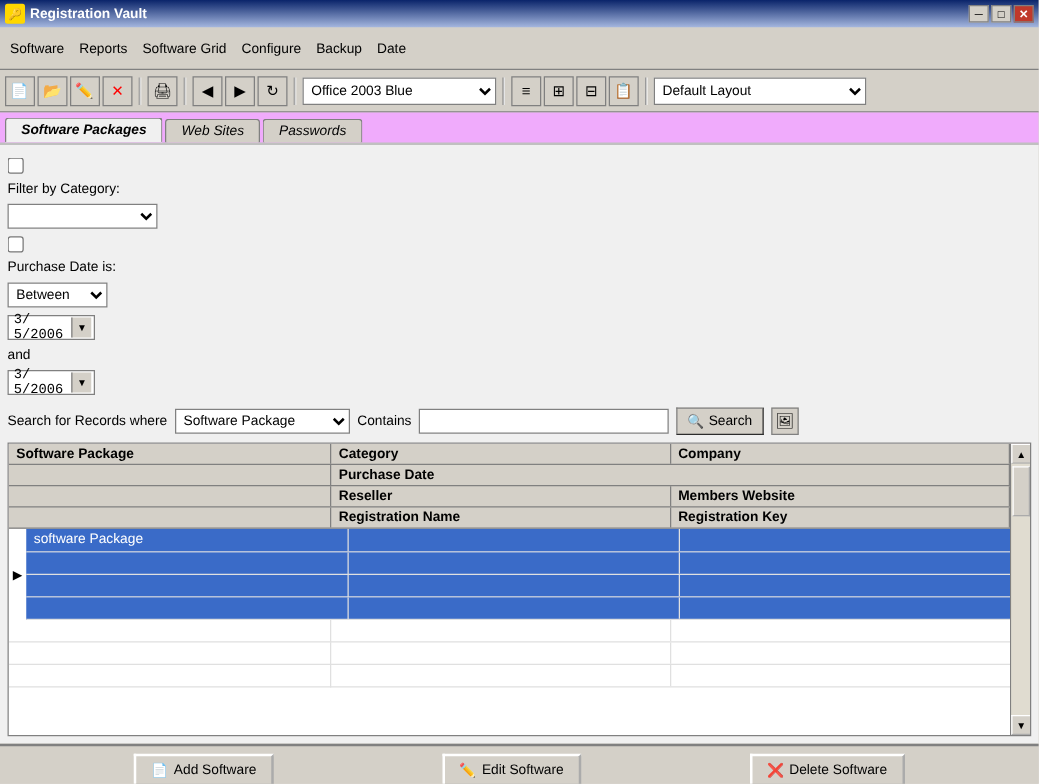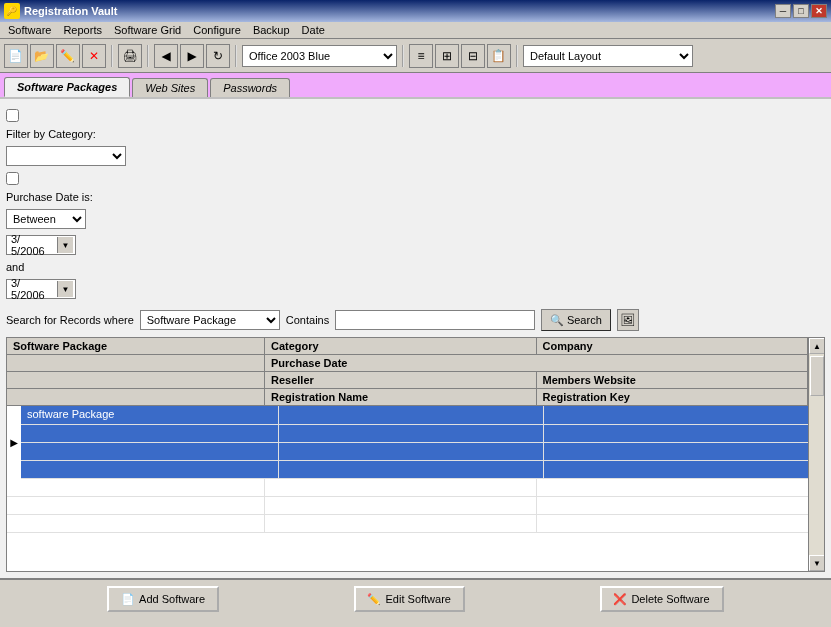--- a/index.html
+++ b/index.html
@@ -41,21 +41,21 @@
       font-size: 9px;
       display: flex; align-items: center; justify-content: center;
       cursor: pointer;
       color: #000;
     }
     .titlebar-btn.close { background: #c0392b; color: white; }
 
     
     .menubar {
       background: #d4d0c8;
-      height: 17px;
+      height: 34px;
       display: flex;
       align-items: center;
       padding: 0 2px;
       border-bottom: 1px solid #808080;
     }
     .menu-item {
       padding: 2px 6px;
       cursor: pointer;
       font-size: 11px;
     }
@@ -151,21 +151,21 @@
     }
     .date-input {
       width: 70px; height: 20px;
       border: 1px solid #808080;
       background: white;
       font-size: 11px;
       padding: 0 2px;
       display: flex; align-items: center;
       position: relative;
     }
-    .date-input span { flex: 1; }
+    .date-input span { flex: 1; font-family: Liberation Mono, monospace; }
     .date-dropdown-btn {
       width: 16px; height: 16px;
       background: #d4d0c8;
       border-left: 1px solid #808080;
       display: flex; align-items: center; justify-content: center;
       cursor: pointer;
       font-size: 8px;
     }
 
     

